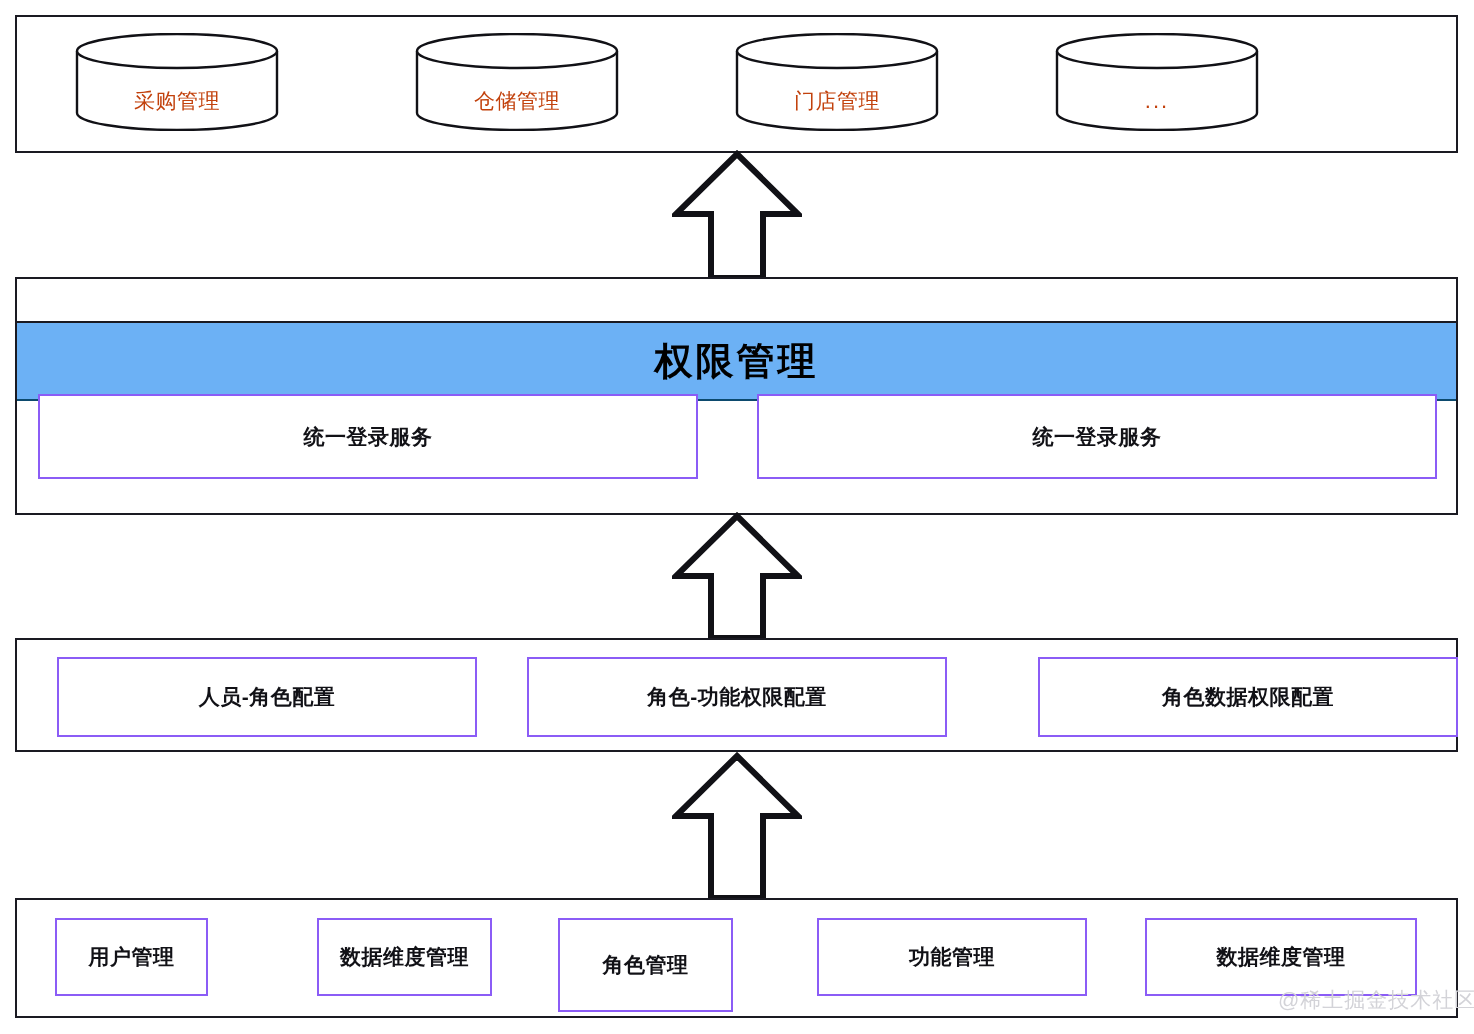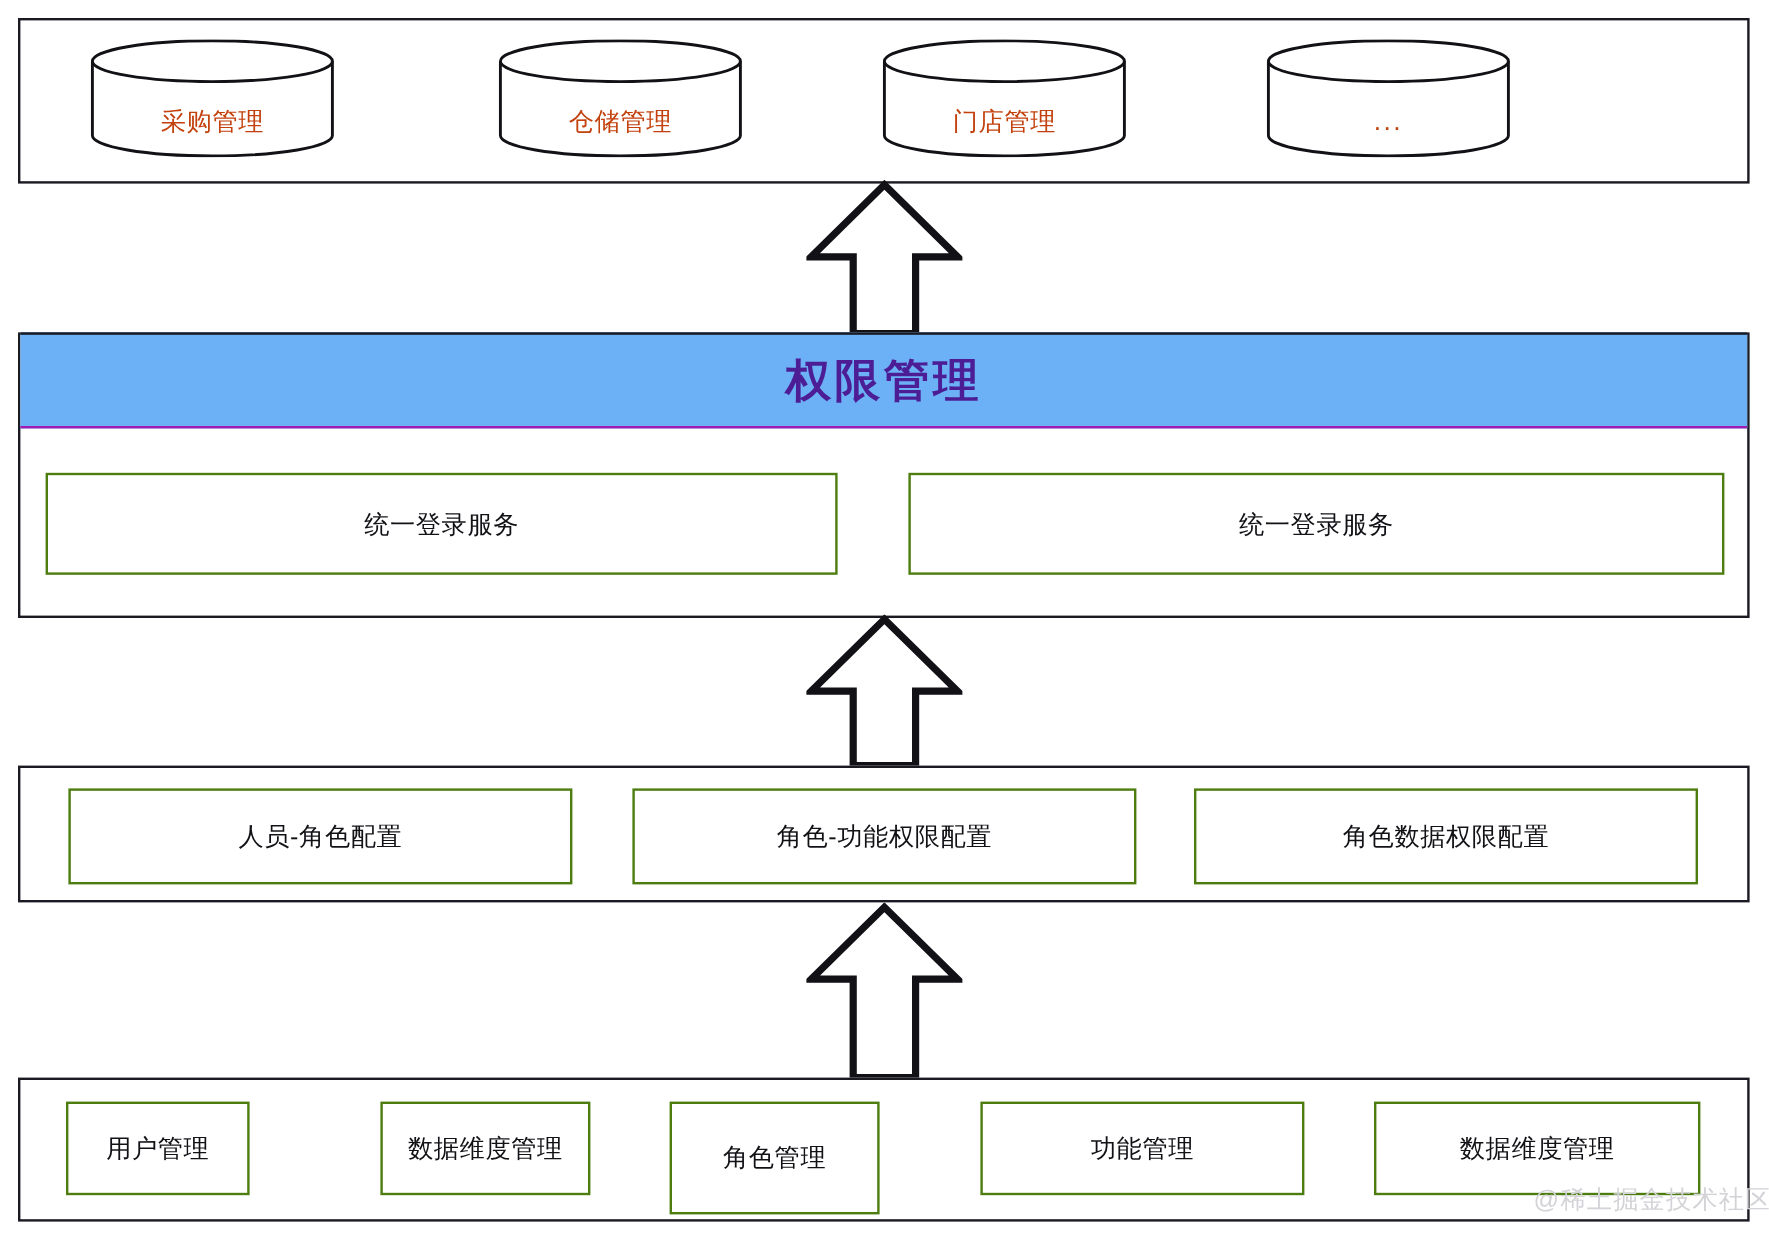--- a/index.html
+++ b/index.html
@@ -23,44 +23,46 @@
     position: absolute;
     box-sizing: border-box;
     border: 2px solid #1a1a22;
     background: #ffffff;
   }
 
   
   .node {
     position: absolute;
     box-sizing: border-box;
-    border: 2px solid #4d7c0f;
+    border: 2px solid #8b5cf6;
     background: #ffffff;
     display: flex;
     align-items: center;
     justify-content: center;
     font-size: 21px;
     color: #111116;
     letter-spacing: 0.5px;
     white-space: nowrap;
+    font-weight: bold;
   }
 
   
   .banner {
     position: absolute;
     box-sizing: border-box;
     display: flex;
     align-items: center;
     justify-content: center;
-    color: #4c1d95;
+    color: #000000;
     font-size: 38px;
     font-weight: bold;
     letter-spacing: 3px;
     border-top: 2px solid #1a1a22;
-    border-bottom: 2px solid #a21caf;
+    border-bottom: 2px solid #0c4a6e;
+    margin-top: 44px;
   }
 
   
   .cyl {
     position: absolute;
   }
   .cyl svg {
     display: block;
     position: absolute;
     left: 0;
@@ -173,21 +175,21 @@
   </div>
 
   <div class="node" style="left:57px; top:657px; width:420px; height:80px;">
     <span>人员-角色配置</span>
   </div>
 
   <div class="node" style="left:527px; top:657px; width:420px; height:80px;">
     <span>角色-功能权限配置</span>
   </div>
 
-  <div class="node" style="left:995px; top:657px; width:420px; height:80px;">
+  <div class="node" style="left:1038px; top:657px; width:420px; height:80px;">
     <span>角色数据权限配置</span>
   </div>
 
   <div class="arrow" style="left:672px; top:752px; width:130px; height:148px;">
     <svg width="130" height="148" viewBox="0 0 130 148" aria-hidden="true">
       <path d="M65,4 L126,64 L91,64 L91,146 L39,146 L39,64 L4,64 Z" fill="#ffffff" stroke="#111116" stroke-width="6" stroke-linejoin="miter"></path>
     </svg>
   </div>
 
   <div class="panel" style="left:15px; top:898px; width:1443px; height:120px;">

